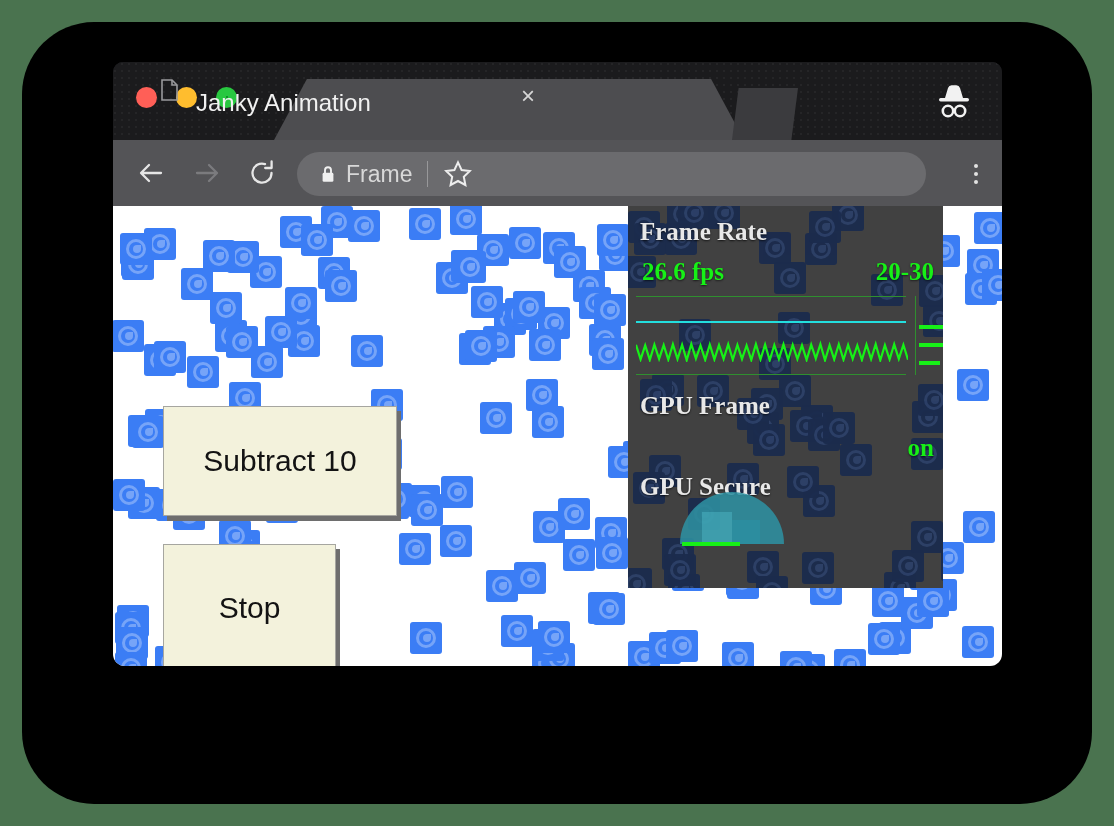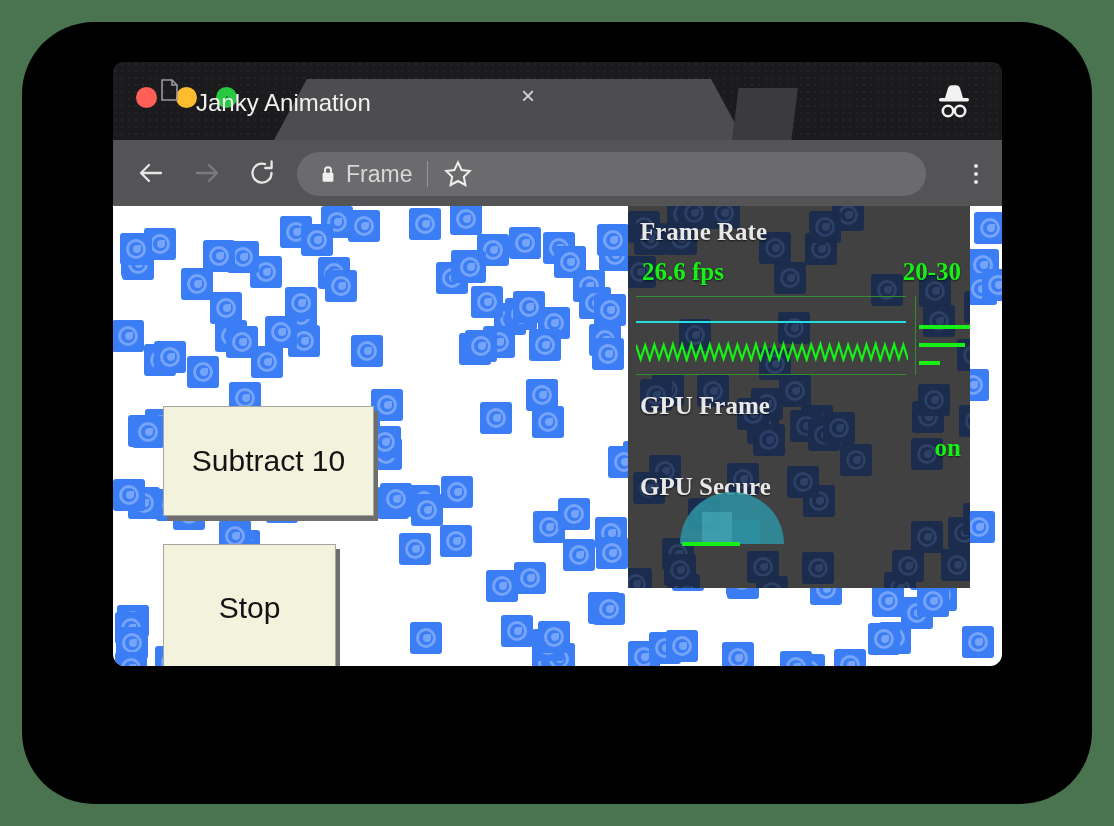--- a/index.html
+++ b/index.html
@@ -208,21 +208,21 @@
     left: 13px; top: 12px;
     width: 8px; height: 8px;
     border-radius: 50% 0 50% 50%;
     background: rgba(255,255,255,.30);
   }
 
   
   #fps-hud {
     position: absolute;
     left: 515px; top: 0;
-    width: 342px; height: 382px;
+    width: 315px; height: 382px;
     background: #414141;
     overflow: hidden;
     font-family: "Liberation Serif", serif;
     text-decoration: underline;
   }
   
   #sprite-field-hud .sprite {
     background: #1b2b4d;
     opacity: .95;
   }
@@ -342,21 +342,21 @@
     color: #131313;
     font-family: "Liberation Sans", sans-serif;
     font-size: 30px;
     display: flex;
     align-items: center;
     justify-content: center;
     cursor: pointer;
     z-index: 3;
   }
   #btn-add      { left: 50px;  top: 62px;  width: 173px; height: 110px; }
-  #btn-subtract { left: 50px;  top: 200px; width: 211px; height: 110px; }
+  #btn-subtract { left: 50px;  top: 200px; width: 234px; height: 110px; }
   #btn-stop     { left: 50px;  top: 338px; width: 173px; height: 127px; }
 </style>
 </head>
 <body>
 
 <div id="device-bezel"></div>
 
 <div id="browser-window">
 
   <div id="tab-strip">

